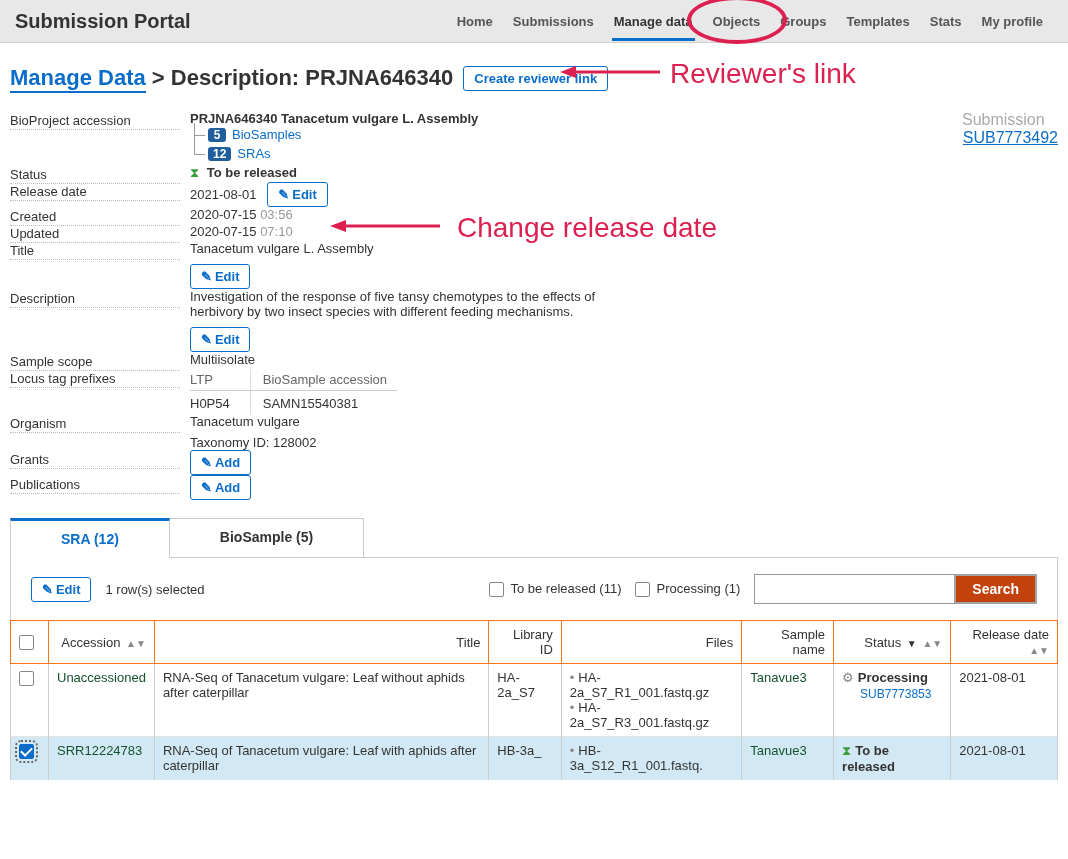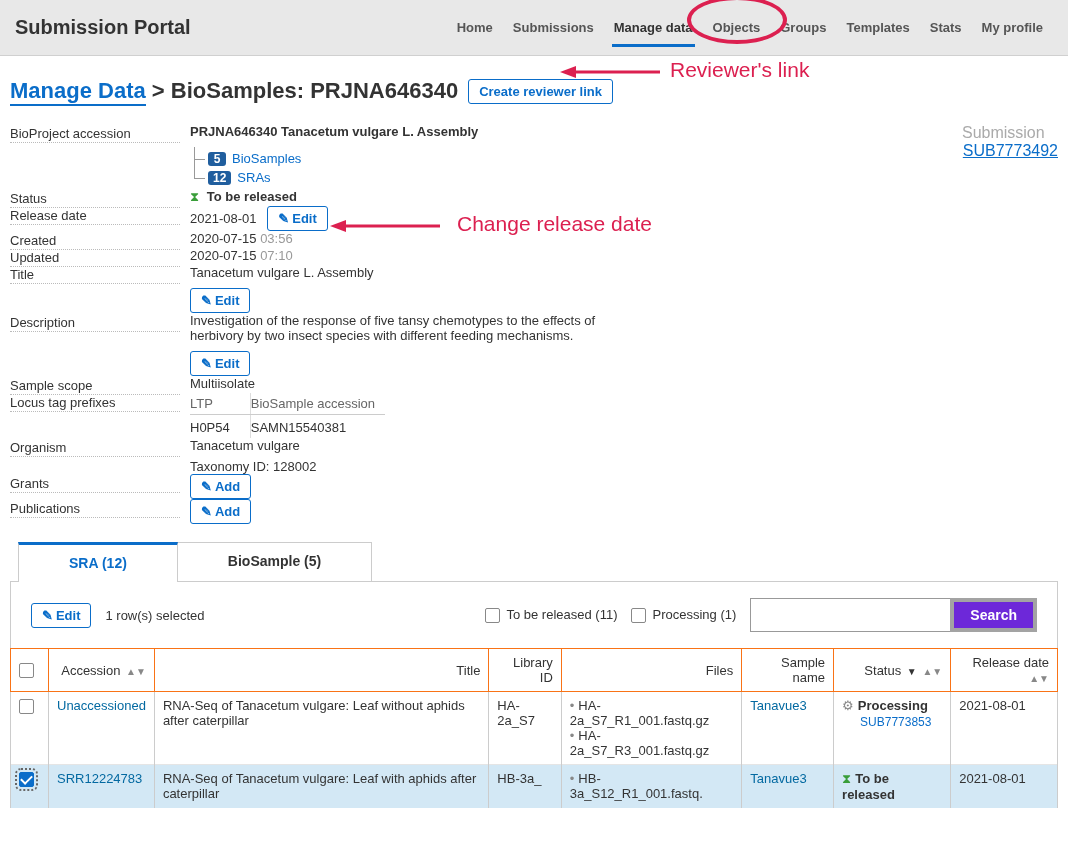--- a/index.html
+++ b/index.html
@@ -1,93 +1,93 @@
 <!DOCTYPE html>
 <html><head>
 <meta charset="utf-8">
 <style>
   * { box-sizing: border-box; margin: 0; padding: 0; }
   body { font-family: "Segoe UI", Arial, sans-serif; font-size: 13px; color: #333; background: #fff; width: 1068px; }
   
   
-  .topbar { background: #e8e8e8; height: 56px; display: flex; align-items: center; padding: 0 15px; border-bottom: 1px solid #d0d0d0; }
+  .topbar { background: #e8e8e8; height: 43px; display: flex; align-items: center; padding: 0 15px; border-bottom: 1px solid #d0d0d0; }
   .topbar-title { font-size: 20px; font-weight: bold; color: #333; }
   .topnav { margin-left: auto; display: flex; gap: 0; font-size: 13px; }
   .topnav-item { padding: 12px 10px; color: #555; font-weight: 600; cursor: pointer; position: relative; }
   .topnav-item.active { color: #333; }
   .topnav-item.active::after { content: ""; position: absolute; left: 8px; right: 8px; bottom: 0; height: 3px; background: #0a6dc9; }
   
   
   .red-circle { position: absolute; border: 4px solid #dc2050; border-radius: 50%; pointer-events: none; }
   
   
   .red-arrow { position: absolute; pointer-events: none; }
-  .red-text { position: absolute; color: #dc2050; font-size: 21px; font-family: "Helvetica Neue", Arial, sans-serif; pointer-events: none; }
+  .red-text { position: absolute; color: #dc2050; font-size: 28px; font-family: "Helvetica Neue", Arial, sans-serif; pointer-events: none; }
   
   
   .content { padding: 10px 10px 0 10px; }
   
   .breadcrumb-row { display: flex; align-items: center; gap: 10px; margin: 12px 0 20px 0; }
   .breadcrumb { font-size: 22px; font-weight: 600; color: #333; }
   .breadcrumb a { color: #0a6dc9; text-decoration: none; border-bottom: 2px solid #0a6dc9; padding-bottom: 1px; }
   .btn-outline { border: 1px solid #0a6dc9; color: #0a6dc9; background: #fff; padding: 4px 10px; border-radius: 3px; font-size: 13px; font-weight: 600; cursor: pointer; }
   .btn-outline .pencil { margin-right: 3px; }
   
   
   .details { display: grid; grid-template-columns: 180px 1fr 170px; align-items: start; }
   .dt-label { color: #333; font-size: 13px; padding-top: 2px; position: relative; }
   .dt-label::after { content: ""; position: absolute; left: 0; right: 10px; bottom: -2px; border-bottom: 1px dotted #bbb; }
   .dt-value { font-size: 13px; }
   .dt-side { text-align: right; color: #aaa; font-size: 16px; }
   .dt-side a { color: #0a6dc9; text-decoration: underline; }
   
   .accession-tree { }
-  .acc-title { font-weight: bold; margin-bottom: 12px; }
+  .acc-title { font-weight: bold; margin-bottom: 1px; }
   .acc-sub { margin-left: 18px; display: flex; align-items: center; gap: 6px; font-size: 13px; margin-bottom: 4px; position: relative; }
   .acc-sub::before { content: ""; position: absolute; left: -14px; top: -4px; width: 10px; height: 12px; border-left: 1px solid #999; border-bottom: 1px solid #999; }
   .acc-sub:nth-child(3)::before { top: -22px; height: 30px; }
   .badge-num { background: #205e9e; color: #fff; border-radius: 3px; padding: 0 5px; font-size: 12px; font-weight: bold; min-width: 18px; text-align: center; display: inline-block; }
   .acc-link { color: #0a6dc9; cursor: pointer; }
   
   .hourglass { color: #3a9e3a; font-size: 13px; margin-right: 4px; }
   .gear { color: #888; margin-right: 4px; }
   .bold { font-weight: bold; }
   .muted-time { color: #999; }
   
   .ltp-table { border-collapse: collapse; font-size: 13px; }
   .ltp-table th, .ltp-table td { border: 1px solid #ccc; padding: 3px 10px; text-align: left; font-weight: normal; }
   .ltp-table th { color: #666; border-top: none; border-left: none; border-right: none; border-bottom: 1px solid #ccc; padding-left: 0;}
   .ltp-table td { border: none; padding-left: 0; padding-top: 5px;}
   .ltp-table th:first-child, .ltp-table td:first-child { padding-right: 20px; border-right: 1px solid #ddd;}
-  .ltp-table th:nth-child(2), .ltp-table td:nth-child(2) { }
+  .ltp-table th:nth-child(2), .ltp-table td:nth-child(2) { padding-left: 12px; }
   
   
   .tabs { display: flex; border-bottom: 1px solid #ccc; margin-top: 18px; }
   .tab { padding: 10px 50px; border: 1px solid #ccc; border-bottom: none; margin-right: -1px; font-size: 14px; font-weight: 600; cursor: pointer; background: #fff; }
-  .tab.active { color: #0a6dc9; border-top: 3px solid #0a6dc9; position: relative; margin-left: 8px; }
+  .tab.active { color: #0a6dc9; border-top: 3px solid #0a6dc9; position: relative; }
   .tab.active::after { content:""; position:absolute; left:0; right:0; bottom:-1px; height:2px; background:#fff; }
   
   
   .table-toolbar { display: flex; align-items: center; padding: 16px 20px; gap: 14px; border-left: 1px solid #ccc; border-right: 1px solid #ccc;}
   .tb-spacer { flex: 1; }
   .checkbox-lg { width: 15px; height: 15px; border: 1px solid #888; border-radius: 2px; display: inline-block; vertical-align: middle; margin-right: 6px; cursor: pointer; }
   .search-wrap { display: flex; }
   .search-input { border: 1px solid #999; border-right: none; padding: 5px 8px; width: 200px; font-size: 13px; }
-  .search-btn { background: #6d28d9; color: #fff; border: 4px solid #a3a3a3; padding: 5px 16px; font-size: 14px; font-weight: 600; cursor: pointer; }
+  .search-btn { background: #c2410c; color: #fff; border: 2px solid #a3a3a3; padding: 5px 16px; font-size: 14px; font-weight: 600; cursor: pointer; }
   
   
   .data-table { width: 100%; border-collapse: collapse; font-size: 13px; }
   .data-table th { text-align: right; padding: 6px 8px; border: 1px solid #f97316; background: #fff; font-weight: normal; color: #333; }
   .data-table td { padding: 6px 8px; border-left: 1px solid #ccc; border-right: 1px solid #ccc; vertical-align: top; }
   .data-table tbody tr { border-top: 1px solid #e5e5e5; }
   .data-table tbody tr.selected { background: #d3e8f5; }
   .data-table tbody tr.selected td:first-child .checkbox-lg { background: #0a6dc9; border-color: #0a6dc9; position: relative; outline: 2px dotted #666; outline-offset: 2px;}
   .data-table tbody tr.selected td:first-child .checkbox-lg::after { content: ""; position: absolute; left: 3px; top: 0px; width: 5px; height: 9px; border: solid #fff; border-width: 0 2px 2px 0; transform: rotate(45deg); }
   .sort-icons { color: #888; font-size: 10px; margin-left: 2px;}
-  .link { color: #0369a1; cursor: pointer; margin-top: 40px; }
+  .link { color: #14532d; cursor: pointer; margin-top: 40px; }
   .file-bullet { color: #888; margin-right: 4px; }
   .sublink { color: #0a6dc9; font-size: 12px; margin-left: 18px; display: block; margin-top: 2px;}
   
   .th-status .sort-down { color: #333; }
   
   svg.arrow-svg { overflow: visible; }
 </style>
 </head>
 <body>
 
@@ -118,21 +118,21 @@
   <line x1="110" y1="10" x2="12" y2="10" stroke="#dc2050" stroke-width="3"></line>
   <polygon points="0,10 16,4 16,16" fill="#dc2050"></polygon>
 </svg>
 
 <div class="content">
 
   <div class="breadcrumb-row">
     <div class="breadcrumb">
       <a>Manage Data</a>
       <span> &gt; </span>
-      <span>BioSamples: PRJNA646340</span>
+      <span>Description: PRJNA646340</span>
     </div>
     <button class="btn-outline">Create reviewer link</button>
   </div>
 
   <div class="details">
 
     <div class="dt-label">BioProject accession</div>
     <div class="dt-value accession-tree">
       <div class="acc-title">PRJNA646340   Tanacetum vulgare L. Assembly</div>
       <div class="acc-sub">

